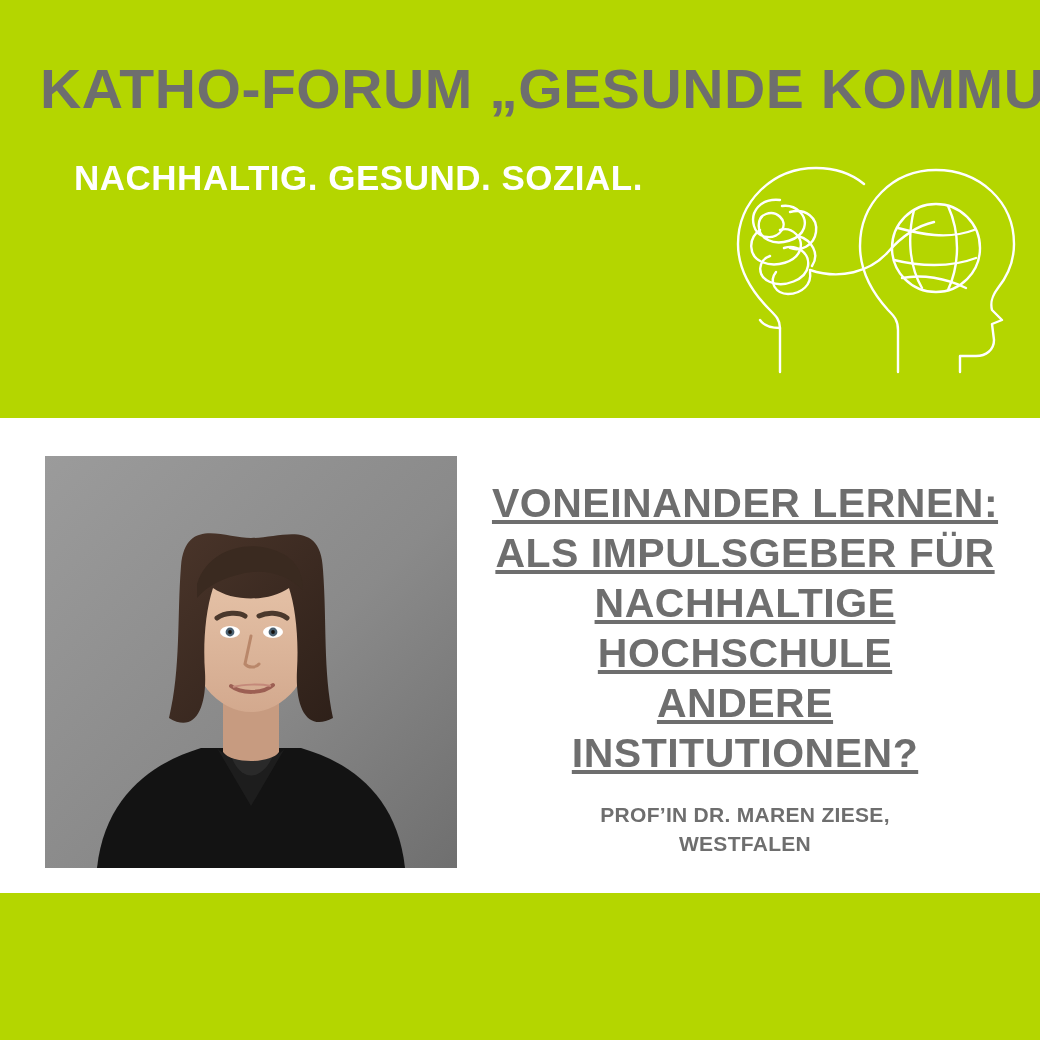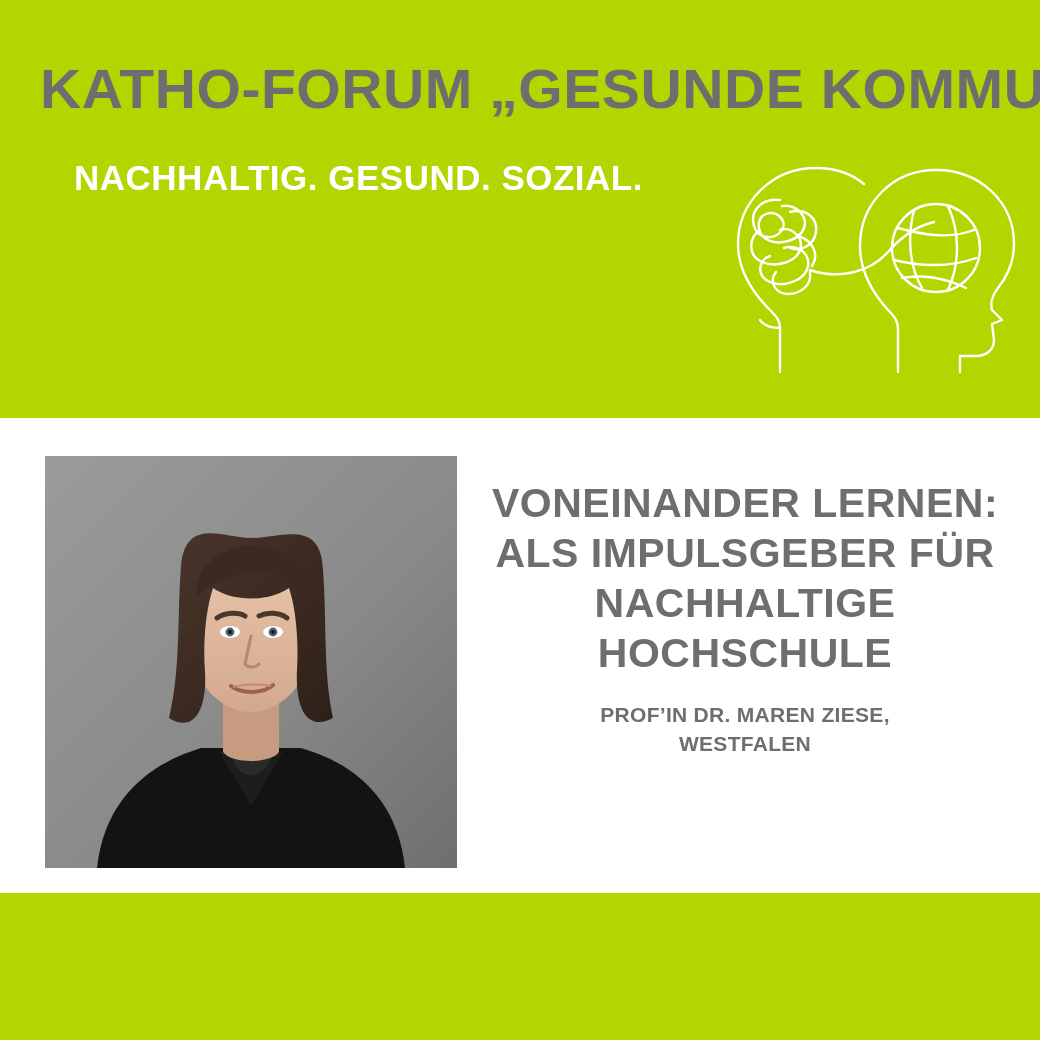--- a/index.html
+++ b/index.html
@@ -96,20 +96,21 @@
     text-align: center;
   }
   .talk-title {
     font-size: 41px;
     line-height: 50px;
     font-weight: bold;
     color: #6e6e6e;
     text-transform: uppercase;
     letter-spacing: 0.5px;
     margin: 0;
+    text-decoration: underline;
   }
   .talk-speaker {
     margin-top: 22px;
     font-size: 21px;
     line-height: 29px;
     font-weight: bold;
     color: #6e6e6e;
     text-transform: uppercase;
     letter-spacing: 0.3px;
     text-align: center;
@@ -210,20 +211,21 @@
         <path d="M186 230 C196 238 218 238 228 229" stroke="#9c5f53" stroke-width="4" fill="none" stroke-linecap="round"></path>
         <path d="M188 231 C198 228 216 228 226 230" stroke="#c4897a" stroke-width="2" fill="none"></path>
       </svg>
     </div>
 
     <div class="talk-block">
       <div class="talk-title">
         <div>VONEINANDER LERNEN:</div>
         <div>ALS IMPULSGEBER FÜR</div>
         <div>NACHHALTIGE HOCHSCHULE</div>
+        <div>ANDERE INSTITUTIONEN?</div>
       </div>
       <div class="talk-speaker">
         <div>PROF’IN DR. MAREN ZIESE,</div>
         <div>WESTFALEN</div>
       </div>
     </div>
 
   </div>
 
   <div class="footer-band"></div>

